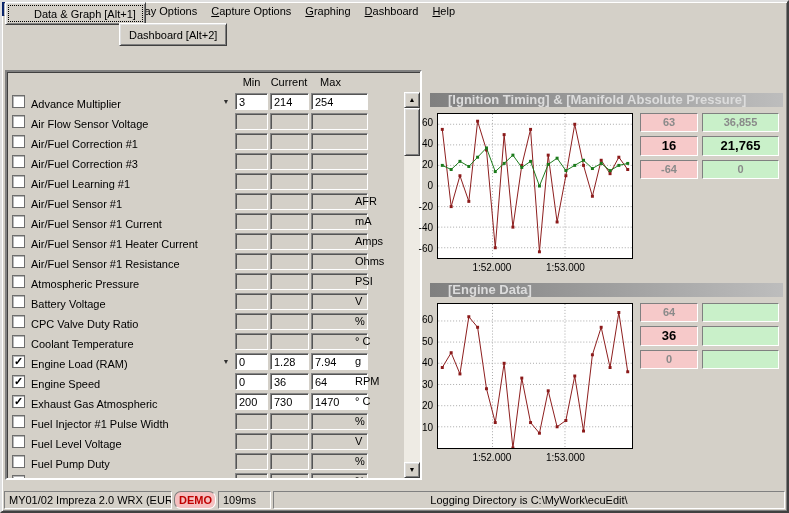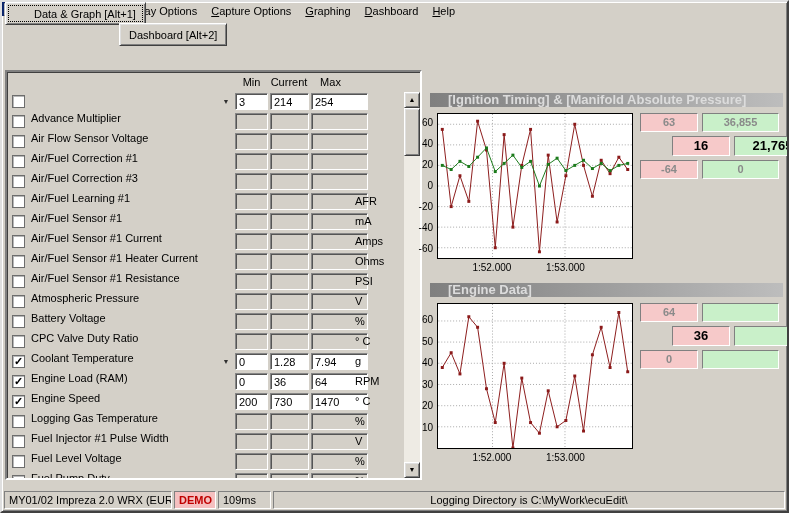--- a/index.html
+++ b/index.html
@@ -42,21 +42,21 @@
                 box-shadow: inset 1px 1px 0 #404040, inset -1px -1px 0 #d4d0c8; }
   .ph { position:absolute; top:4px; font-size:11px; text-align:center; color:#000; }
   #ph-min { left:228px; width:33px; }
   #ph-cur { left:256px; width:52px; }
   #ph-max { left:304px; width:39px; }
   .plist { position:absolute; top:20px; left:0; right:16px; bottom:0; overflow:hidden; }
   .prow { position:relative; height:20px; }
   .cb { position:absolute; left:5px; top:3px; width:13px; height:13px; background:#fff;
         border:1px solid #6d6d6d; box-shadow: inset 1px 1px 0 #b8b8b8;
         font-size:11px; line-height:11px; text-align:center; font-weight:bold; color:#000; }
-  .plabel { position:absolute; left:24px; top:20px; font-size:11px; white-space:nowrap; color:#000; }
+  .plabel { position:absolute; left:24px; top:6px; font-size:11px; white-space:nowrap; color:#000; }
   .combo-arrow { position:absolute; left:212px; top:2px; width:14px; height:16px;
                  font-size:7px; line-height:16px; text-align:center; color:#303030; }
   input.fld { position:absolute; top:1px; height:17px; border:1px solid;
               border-color:#868686 #fff #fff #868686; box-shadow: inset 1px 1px 0 #555;
               background:#d4d0c8; font-size:11px; padding:0 3px; color:#000; outline:none; border-radius:0; }
   .fld.min { left:228px; width:33px; }
   .fld.cur { left:263px; width:39px; }
   .fld.max { left:304px; width:57px; }
   .fld.on  { background:#fff; }
   .unit { position:absolute; left:348px; top:3px; font-size:11px; color:#000; white-space:nowrap; }
@@ -89,30 +89,30 @@
   .ylabels { position:absolute; left:0; top:20px; width:25px; height:146px; }
   .ylab { position:absolute; right:2px; font-size:10px; color:#000; }
   .xlabels { position:absolute; left:27px; top:169px; width:196px; height:12px; }
   .xlab { position:absolute; top:0; width:60px; text-align:center; font-size:10px; color:#000; }
   .grid { stroke:#a8a8a8; stroke-width:1; stroke-dasharray:1 2; }
   .stat { position:absolute; width:58px; height:19px; border:1px solid;
           border-color:#808080 #fff #fff #808080; font-weight:bold; text-align:center;
           line-height:17px; font-size:11px; color:#8a8a8a; }
   .stat.pink  { left:230px; background:#f6c9c9; }
   .stat.green { left:292px; width:77px; background:#c9f0c9; }
-  .stat.mid { font-size:13px; color:#000; height:20px; line-height:18px;margin-left:32px; }
+  .stat.mid { font-size:13px; color:#000; height:20px; line-height:18px; }
   .stat.r0 { top:20px; } .stat.r1 { top:43px; } .stat.r2 { top:67px; }
 
   
   .statusbar { position:absolute; left:1px; right:1px; bottom:1px; height:20px; }
   .sp { position:absolute; top:1px; height:18px; border:1px solid;
         border-color:#808080 #fff #fff #808080; font-size:11px; line-height:16px;
         padding:0 4px; color:#000; white-space:nowrap; overflow:hidden; }
   .sp1 { left:1px; width:168px; }
-  .sp2 { left:171px; width:42px; background:#f5c0c0; color:#c00000; font-weight:bold; text-align:center; }
+  .sp2 { left:171px; width:42px; background:#f5c0c0; color:#c00000; font-weight:bold; text-align:center;border-radius:7px; }
   .sp3 { left:215px; width:53px; }
   .sp4 { left:270px; right:1px; text-align:center; }
 </style>
 </head>
 <body>
 
 <div class="win">
 
   <div class="titlebar">
     <svg class="app-icon" viewBox="0 0 13 13">
@@ -267,21 +267,21 @@
         <div class="prow">
           <span class="cb">✓</span>
           <span class="plabel">Engine Speed</span>
           <input type="text" readonly="" class="fld min on" value="0" style="">
           <input type="text" readonly="" class="fld cur on" value="36" style="">
           <input type="text" readonly="" class="fld max on" value="64" style="">
           <span class="unit">RPM</span>
         </div>
         <div class="prow">
           <span class="cb">✓</span>
-          <span class="plabel">Logging Gas Temperature</span>
+          <span class="plabel">Exhaust Gas Atmospheric</span>
           <input type="text" readonly="" class="fld min on" value="200" style="">
           <input type="text" readonly="" class="fld cur on" value="730" style="">
           <input type="text" readonly="" class="fld max on" value="1470" style="">
           <span class="unit">° C</span>
         </div>
         <div class="prow">
           <span class="cb"></span>
           <span class="plabel">Fuel Injector #1 Pulse Width</span>
           <input type="text" readonly="" class="fld min" style="">
           <input type="text" readonly="" class="fld cur" style="">

